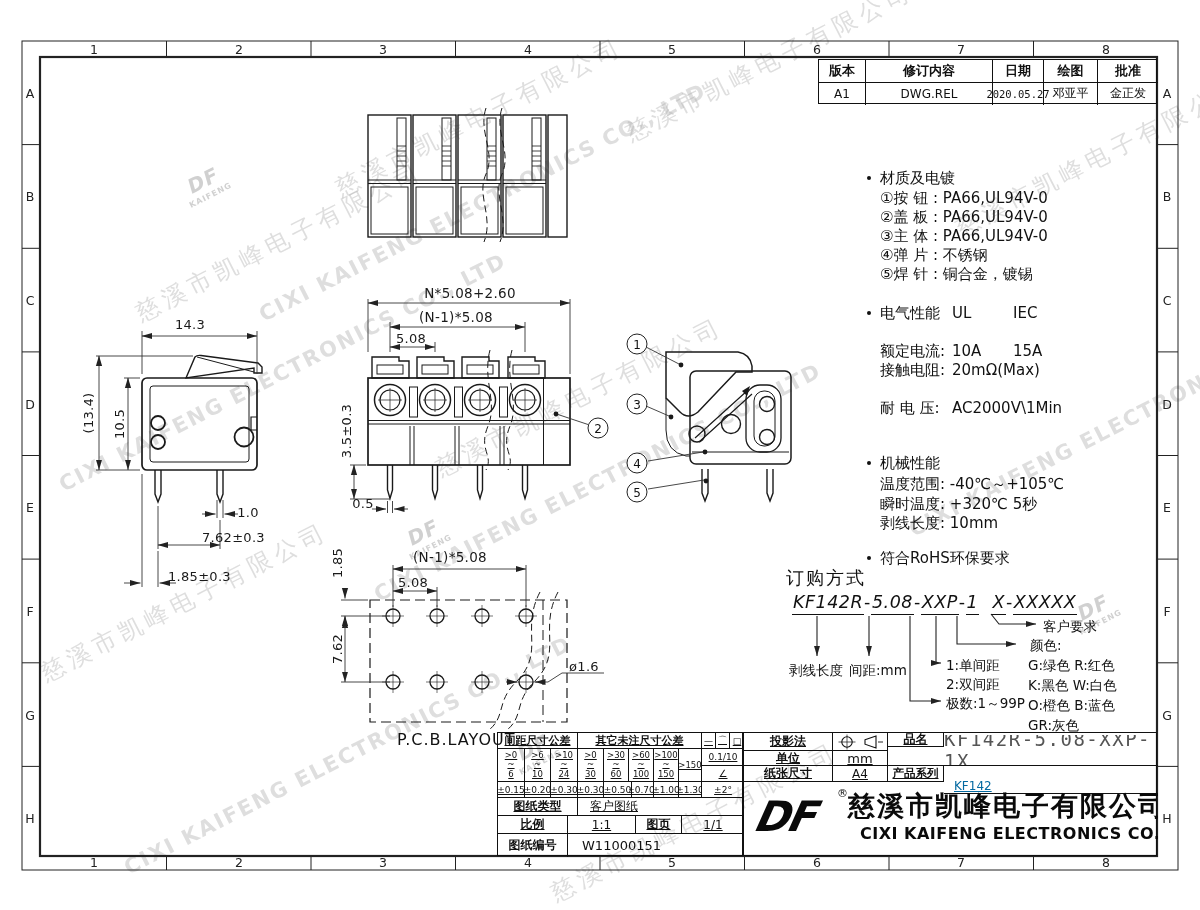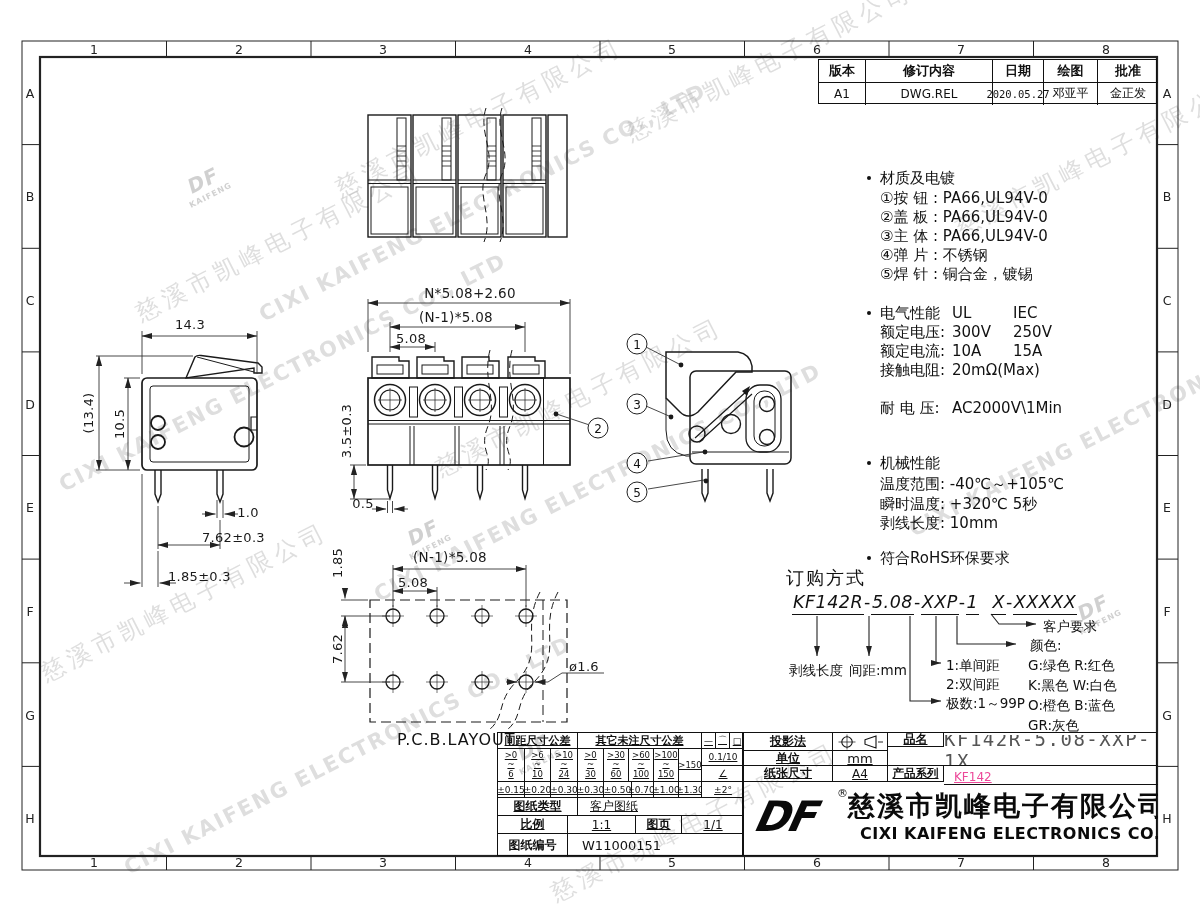--- a/index.html
+++ b/index.html
@@ -343,25 +343,20 @@
   <div class="spec" style="left:880px;top:227px">③主 体 : PA66,UL94V-0</div>
   <div class="spec" style="left:880px;top:246px">④弹 片 : 不锈钢</div>
   <div class="spec" style="left:880px;top:265px">⑤焊 针 : 铜合金，镀锡</div>
 
   <div class="bullet" style="left:867px;top:311px"></div>
   <div class="spec-row" style="left:880px;top:304px">
     <span>电气性能</span>
     <span class="sv1">UL</span>
     <span class="sv2">IEC</span>
   </div>
-  <div class="spec-row" style="left:880px;top:323px">
-    <span>额定电压:</span>
-    <span class="sv1">300V</span>
-    <span class="sv2">250V</span>
-  </div>
   <div class="spec-row" style="left:880px;top:342px">
     <span>额定电流:</span>
     <span class="sv1">10A</span>
     <span class="sv2">15A</span>
   </div>
   <div class="spec-row" style="left:880px;top:361px">
     <span>接触电阻:</span>
     <span class="sv1">20mΩ(Max)</span>
   </div>
   <div class="spec-row" style="left:880px;top:399px">
@@ -484,21 +479,21 @@
     </div>
     <div class="cell bR bB bold" style="left:0;top:18px;width:89px;height:15px">单位</div>
     <div class="cell bR bB" style="left:89px;top:18px;width:55px;height:15px;font-size:13px">mm</div>
     <div class="cell bR bB bold" style="left:0;top:33px;width:89px;height:16px">纸张尺寸</div>
     <div class="cell bR bB" style="left:89px;top:33px;width:55px;height:16px">A4</div>
 
     <div class="cell bB" style="left:144px;top:0;width:270px;height:33px"></div>
     <div class="cell bR bB bold" style="left:144px;top:0;width:56px;height:14px">品名</div>
     <div class="cell" style="left:200px;top:2px;width:214px;height:30px;font-family:'DejaVu Sans Mono',monospace;font-size:19px;letter-spacing:1.5px;color:#555">KF142R-5.08-XXP-1X</div>
     <div class="cell bR bB bold" style="left:144px;top:33px;width:56px;height:16px;font-size:11.5px">产品系列</div>
-    <div class="cell bB" style="left:200px;top:36px;width:214px;height:16px;justify-content:flex-start;padding-left:10px;color:#ec4899">KF142</div>
+    <div class="cell bB" style="left:200px;top:45px;width:214px;height:16px;justify-content:flex-start;padding-left:10px;color:#0369a1">KF142</div>
 
     <div class="cell" style="left:0;top:49px;width:414px;height:75px">
       <div class="logo-df" style="left:14px;top:14px">DF</div>
       <div style="position:absolute;left:93px;top:5px;font-size:11px;color:#111">®</div>
       <div style="position:absolute;left:104px;top:6px;font-size:27px;font-weight:bold;letter-spacing:2px;color:#0a0a0a;white-space:nowrap">慈溪市凯峰电子有限公司</div>
       <div style="position:absolute;left:116px;top:42px;font-size:16px;font-weight:bold;letter-spacing:.5px;color:#0a0a0a;white-space:nowrap">CIXI KAIFENG ELECTRONICS CO.,LTD</div>
     </div>
   </div>
 
 </div>

